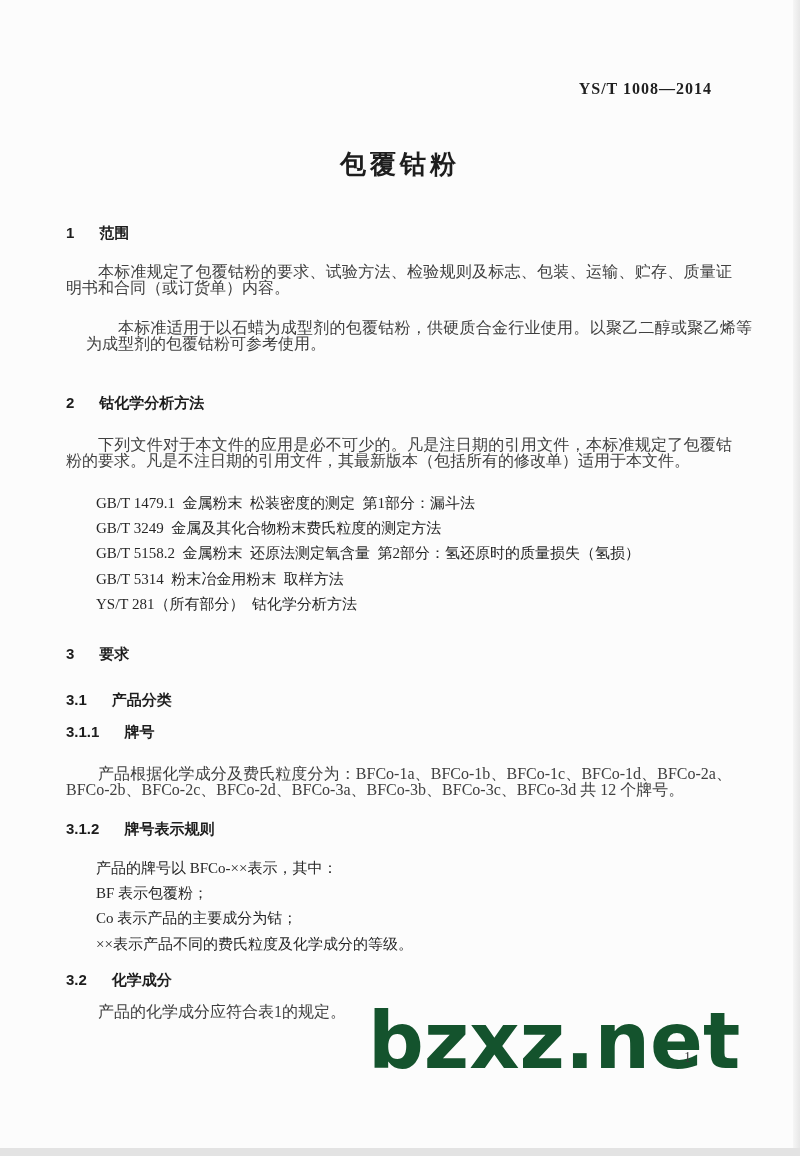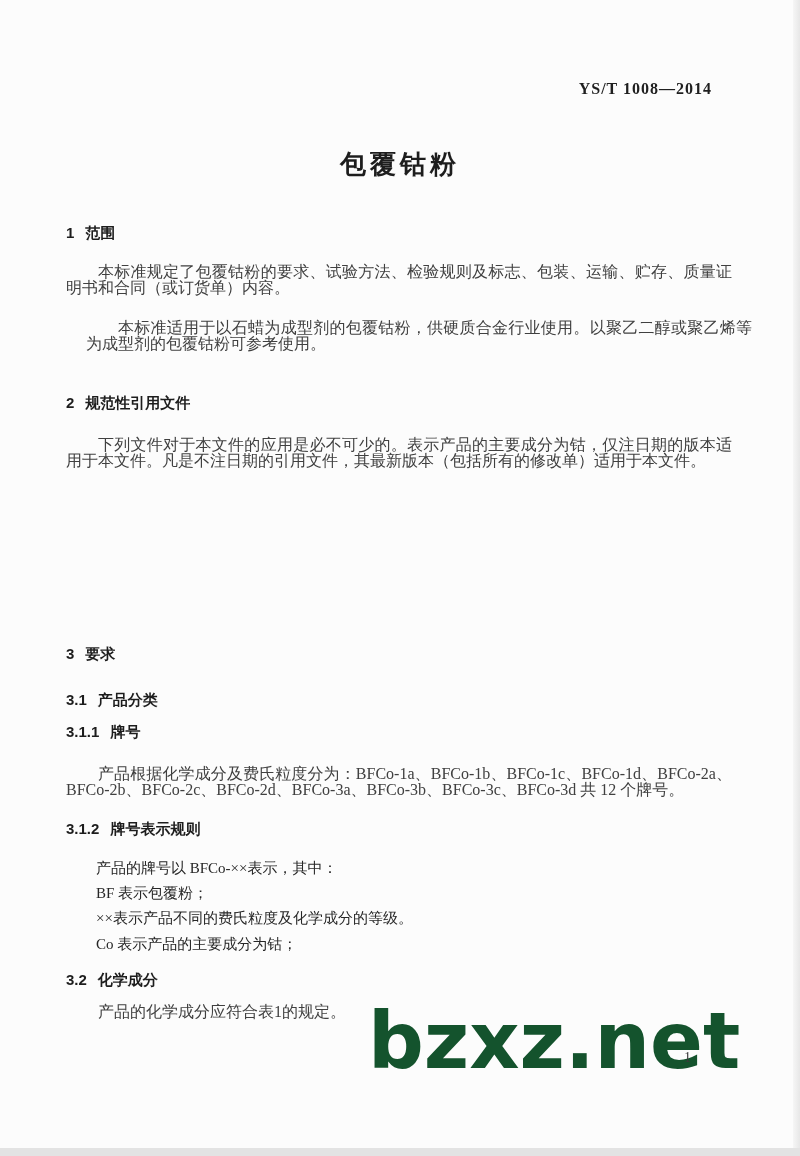--- a/index.html
+++ b/index.html
@@ -58,21 +58,21 @@
   .h {
     position: absolute;
     left: 66px;
     font-family: "Liberation Sans", "DejaVu Sans", sans-serif;
     font-weight: 700;
     font-size: 15px;
     color: #1d1d1d;
     z-index: 1;
     white-space: nowrap;
   }
-  .h .hlbl { margin-left: 11px; font-family: Liberation Mono, monospace; }
+  .h .hlbl { margin-left: 25px; font-family: Liberation Mono, monospace; }
   .para {
     position: absolute;
     left: 66px;
     width: 666px;
     margin: 0;
     font-size: 16px;
     line-height: 16px;
     text-align: justify;
     text-indent: 2em;
     color: #404040;
@@ -124,45 +124,52 @@
 
   <h1 class="doc-title">包覆钴粉</h1>
 
   <div class="h pos-sec1">
     <span class="hnum">1</span><span class="hlbl">范围</span>
   </div>
   <p class="para pos-s1p1">本标准规定了包覆钴粉的要求、试验方法、检验规则及标志、包装、运输、贮存、质量证明书和合同（或订货单）内容。</p>
   <p class="para pos-s1p2">本标准适用于以石蜡为成型剂的包覆钴粉，供硬质合金行业使用。以聚乙二醇或聚乙烯等为成型剂的包覆钴粉可参考使用。</p>
 
   <div class="h pos-sec2">
-    <span class="hnum">2</span><span class="hlbl">规范性引用文件</span>
+    <span class="hnum">2</span><span class="hlbl">钴化学分析方法</span>
   </div>
-  <p class="para pos-s2in">下列文件对于本文件的应用是必不可少的。表示产品的主要成分为钴，仅注日期的版本适用于本文件。凡是不注日期的引用文件，其最新版本（包括所有的修改单）适用于本文件。</p>
+  <p class="para pos-s2in">下列文件对于本文件的应用是必不可少的。凡是注日期的引用文件，本标准规定了包覆钴粉的要求。凡是不注日期的引用文件，其最新版本（包括所有的修改单）适用于本文件。</p>
+  <div class="line-list pos-refs">
+    <div class="li">GB/T 1479.1  金属粉末  松装密度的测定  第1部分：漏斗法</div>
+    <div class="li">GB/T 3249  金属及其化合物粉末费氏粒度的测定方法</div>
+    <div class="li">GB/T 5158.2  金属粉末  还原法测定氧含量  第2部分：氢还原时的质量损失（氢损）</div>
+    <div class="li">GB/T 5314  粉末冶金用粉末  取样方法</div>
+    <div class="li">YS/T 281（所有部分）  钴化学分析方法</div>
+  </div>
 
   <div class="h pos-sec3">
     <span class="hnum">3</span><span class="hlbl">要求</span>
   </div>
 
   <div class="h pos-s31">
     <span class="hnum">3.1</span><span class="hlbl">产品分类</span>
   </div>
 
   <div class="h pos-s311">
     <span class="hnum">3.1.1</span><span class="hlbl">牌号</span>
   </div>
   <p class="para pos-s311p">产品根据化学成分及费氏粒度分为：BFCo-1a、BFCo-1b、BFCo-1c、BFCo-1d、BFCo-2a、BFCo-2b、BFCo-2c、BFCo-2d、BFCo-3a、BFCo-3b、BFCo-3c、BFCo-3d 共 12 个牌号。</p>
 
   <div class="h pos-s312">
     <span class="hnum">3.1.2</span><span class="hlbl">牌号表示规则</span>
   </div>
   <div class="line-list pos-desig">
     <div class="li">产品的牌号以 BFCo-××表示，其中：</div>
     <div class="li">BF 表示包覆粉；</div>
+    <div class="li">Co 表示产品的主要成分为钴；</div>
     <div class="li">××表示产品不同的费氏粒度及化学成分的等级。</div>
-    <div class="li">Co 表示产品的主要成分为钴；</div>
   </div>
 
   <div class="h pos-s32">
     <span class="hnum">3.2</span><span class="hlbl">化学成分</span>
   </div>
   <p class="para pos-s32p">产品的化学成分应符合表1的规定。</p>
 
   <div class="page-number">1</div>
 
   <div class="scan-edge-right"></div>

